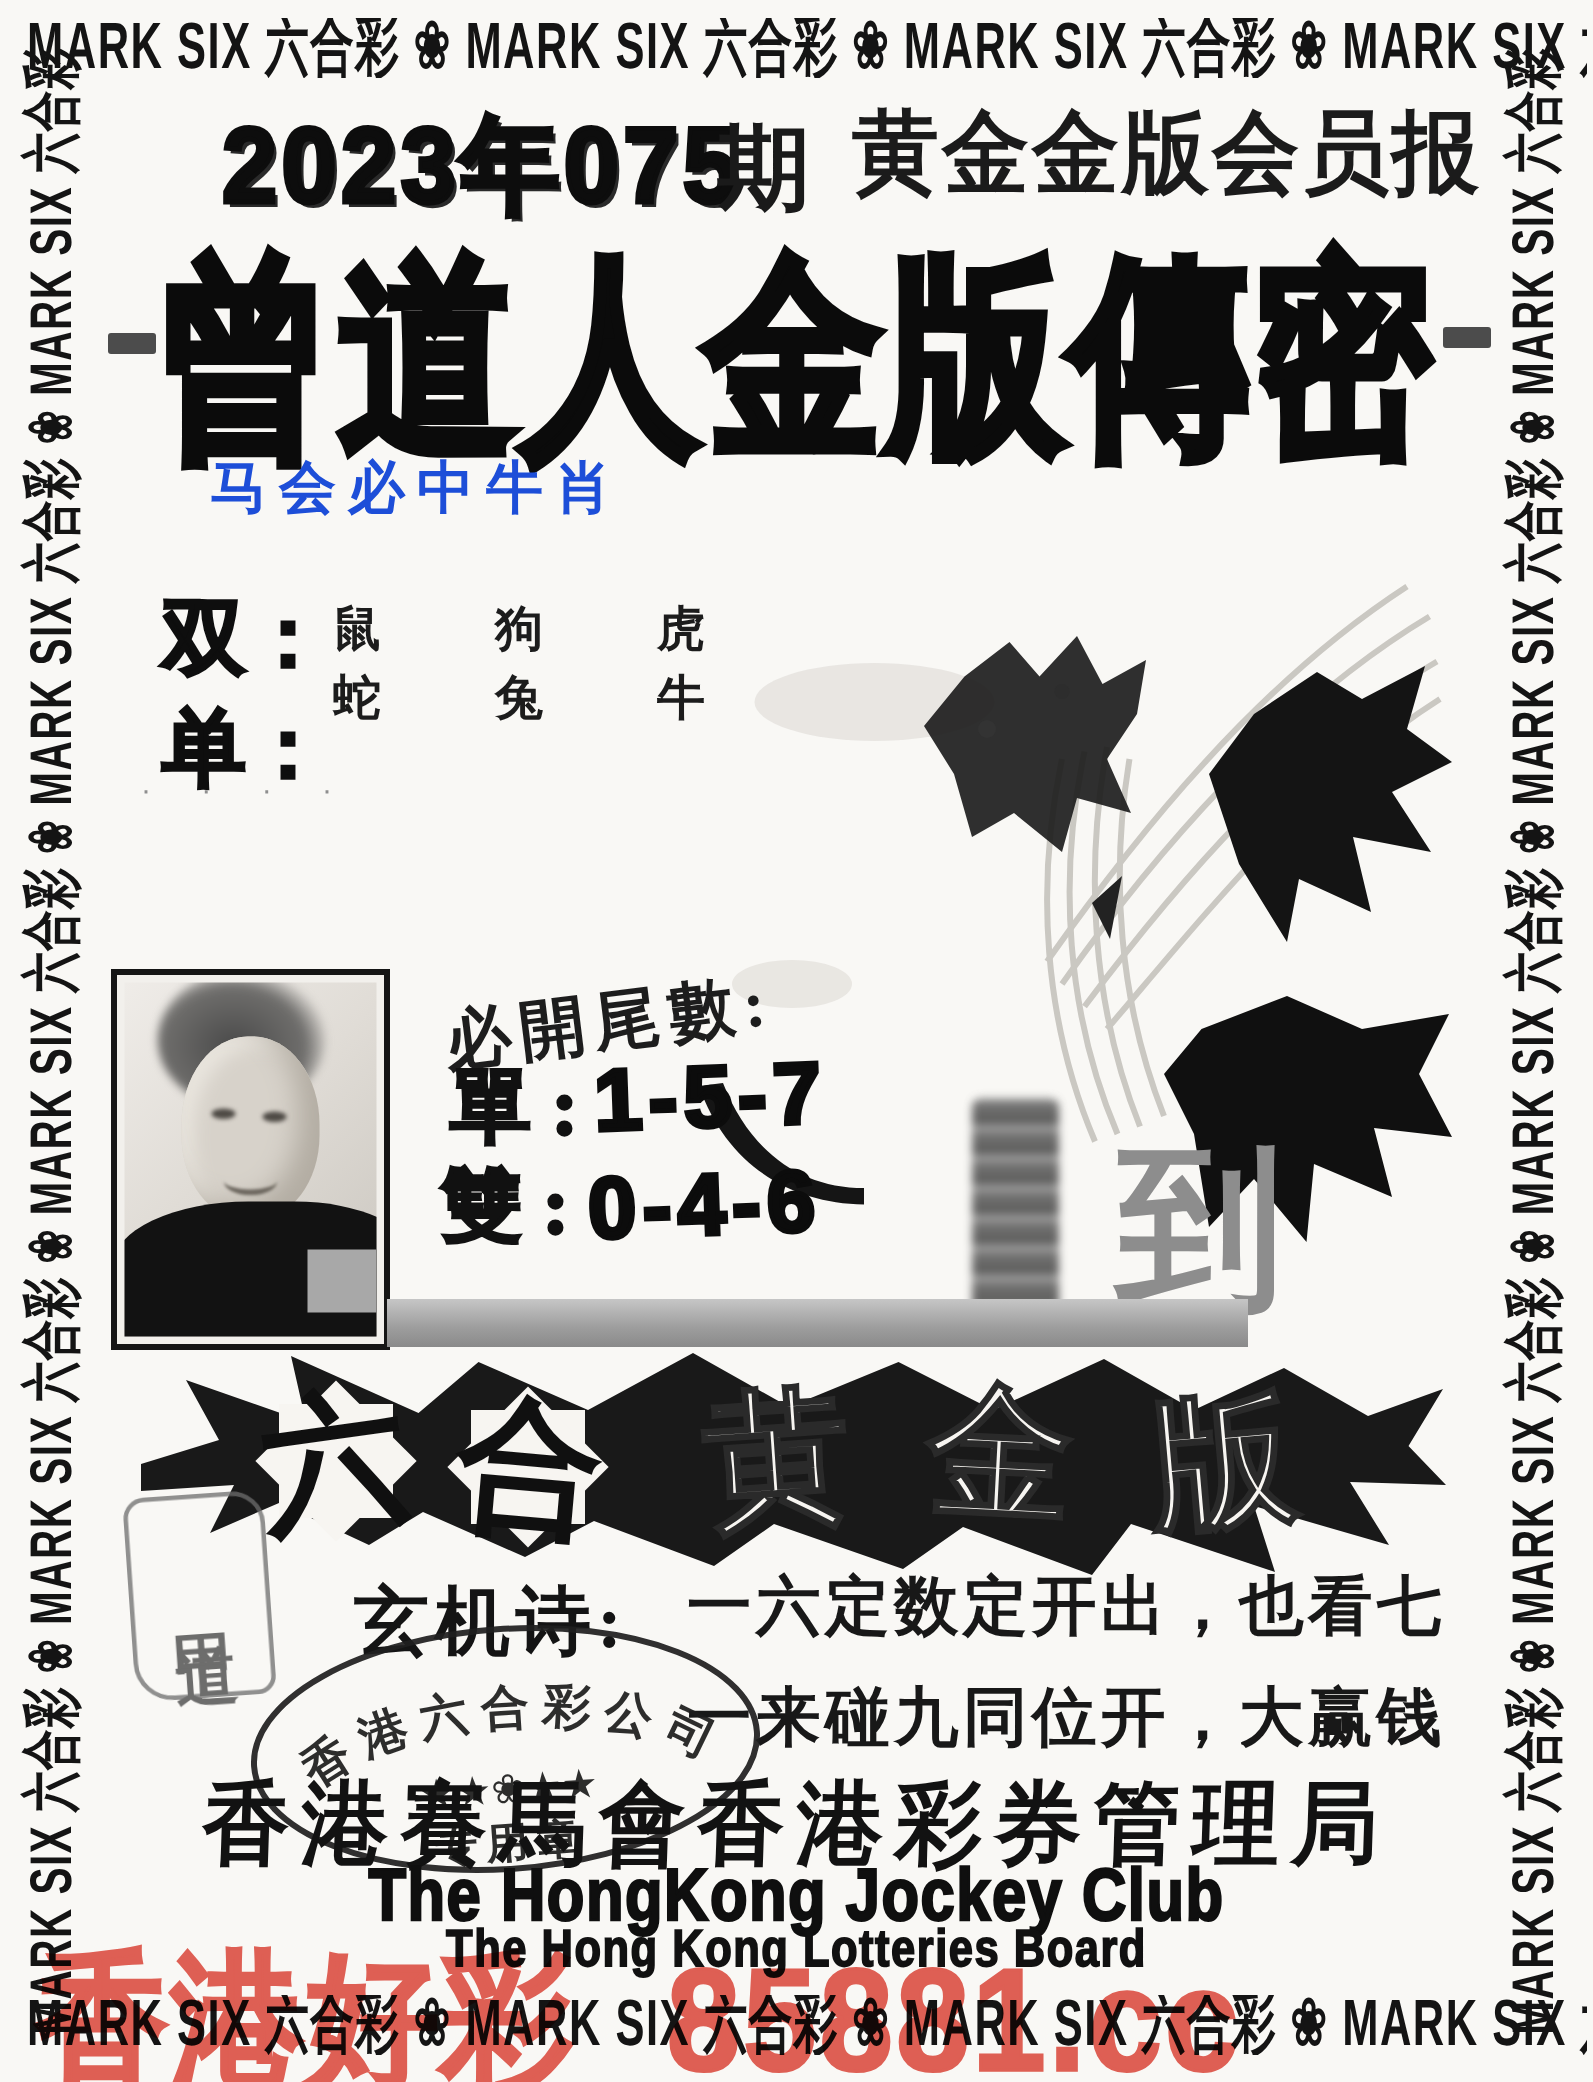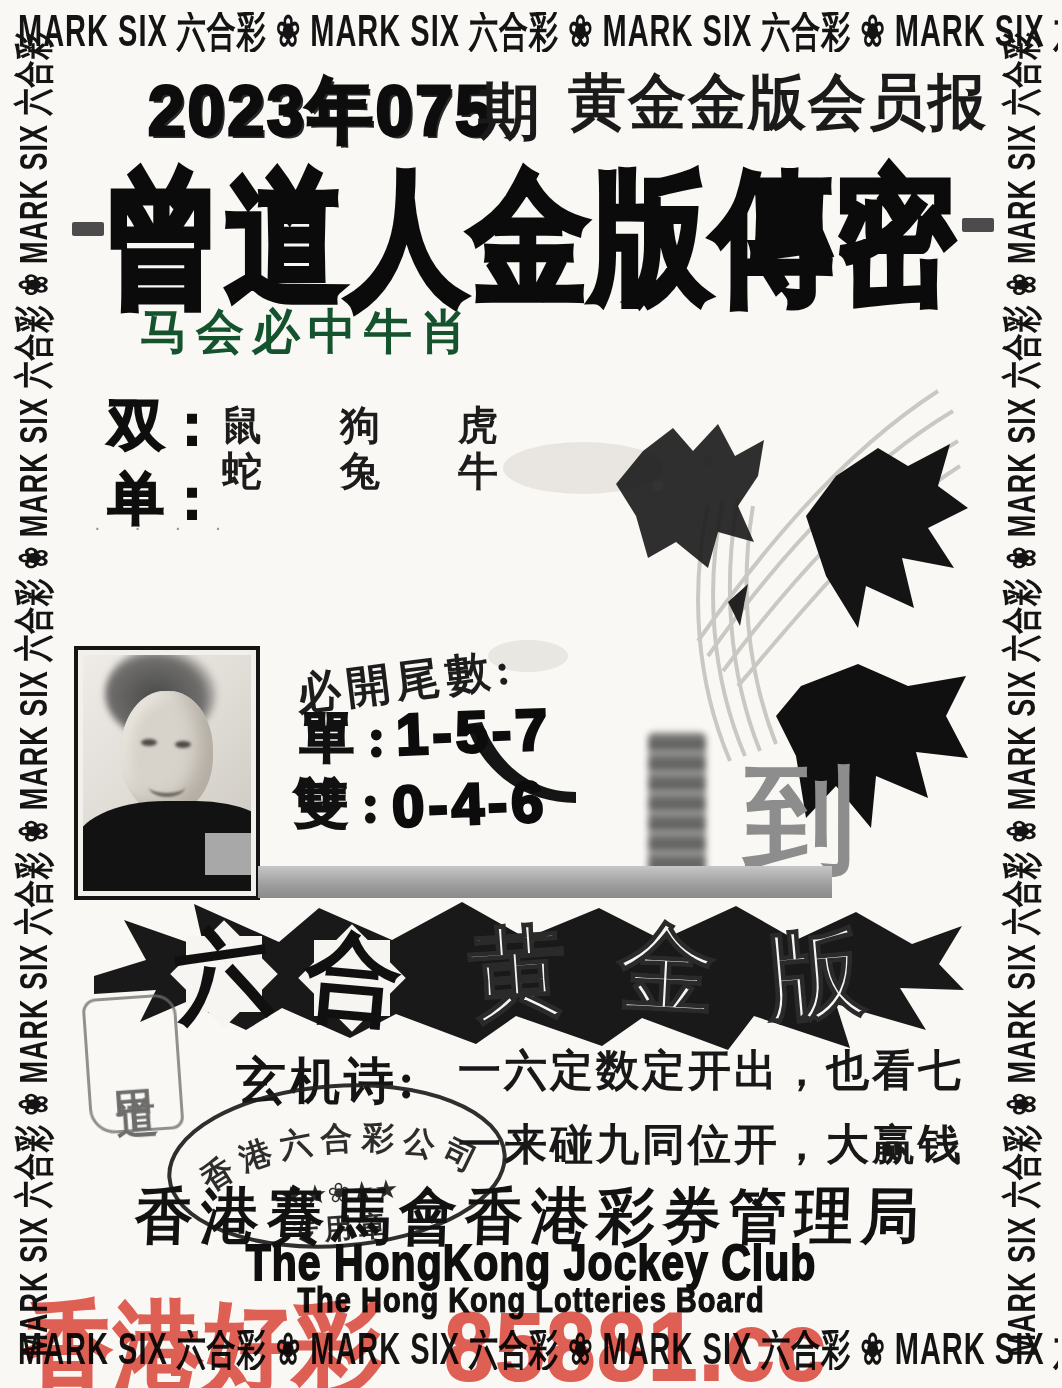--- a/index.html
+++ b/index.html
@@ -41,29 +41,29 @@
   .main-title{
     position:absolute;left:50%;top:142px;transform:translateX(-50%) scaleY(1.22);
     transform-origin:top center;font-size:118px;font-weight:900;white-space:nowrap;
     color:#0b0b0b;-webkit-text-stroke:5px #0b0b0b;letter-spacing:4px;
   }
   .title-dash{position:absolute;height:14px;background:#4c4c4c;border-radius:2px;}
   .dash-left{left:72px;top:222px;width:32px;}
   .dash-right{left:962px;top:218px;width:32px;}
   
   .zodiac-heading{
-    position:absolute;left:140px;top:300px;font-size:48px;font-weight:700;
-    font-family:Liberation Mono, monospace;letter-spacing:8px;color:#14532d;
+    position:absolute;left:140px;top:300px;font-size:38px;font-weight:700;
+    font-family:Liberation Mono, monospace;letter-spacing:8px;color:#1d4ed8;
   }
   .zodiac-label{
     position:absolute;font-size:56px;font-weight:900;color:#0e0e0e;
     -webkit-text-stroke:2px #0e0e0e;font-family:"Liberation Sans",sans-serif;
   }
   .zodiac-values{
-    position:absolute;font-size:40px;font-weight:700;letter-spacing:34px;
+    position:absolute;font-size:32px;font-weight:700;letter-spacing:34px;
     font-family:"Liberation Serif",serif;color:#1c1c1c;white-space:nowrap;text-align:right;
   }
   .row-double .zodiac-label{left:108px;top:388px;}
   .row-double .zodiac-values{left:222px;top:398px;}
   .row-single .zodiac-label{left:108px;top:462px;}
   .row-single .zodiac-values{left:222px;top:444px;}
   .faint-dots{position:absolute;left:94px;top:516px;font-size:20px;color:#8f8f8f;letter-spacing:14px;}
   
   .bird{position:absolute;left:408px;top:356px;width:560px;height:520px;}
   

